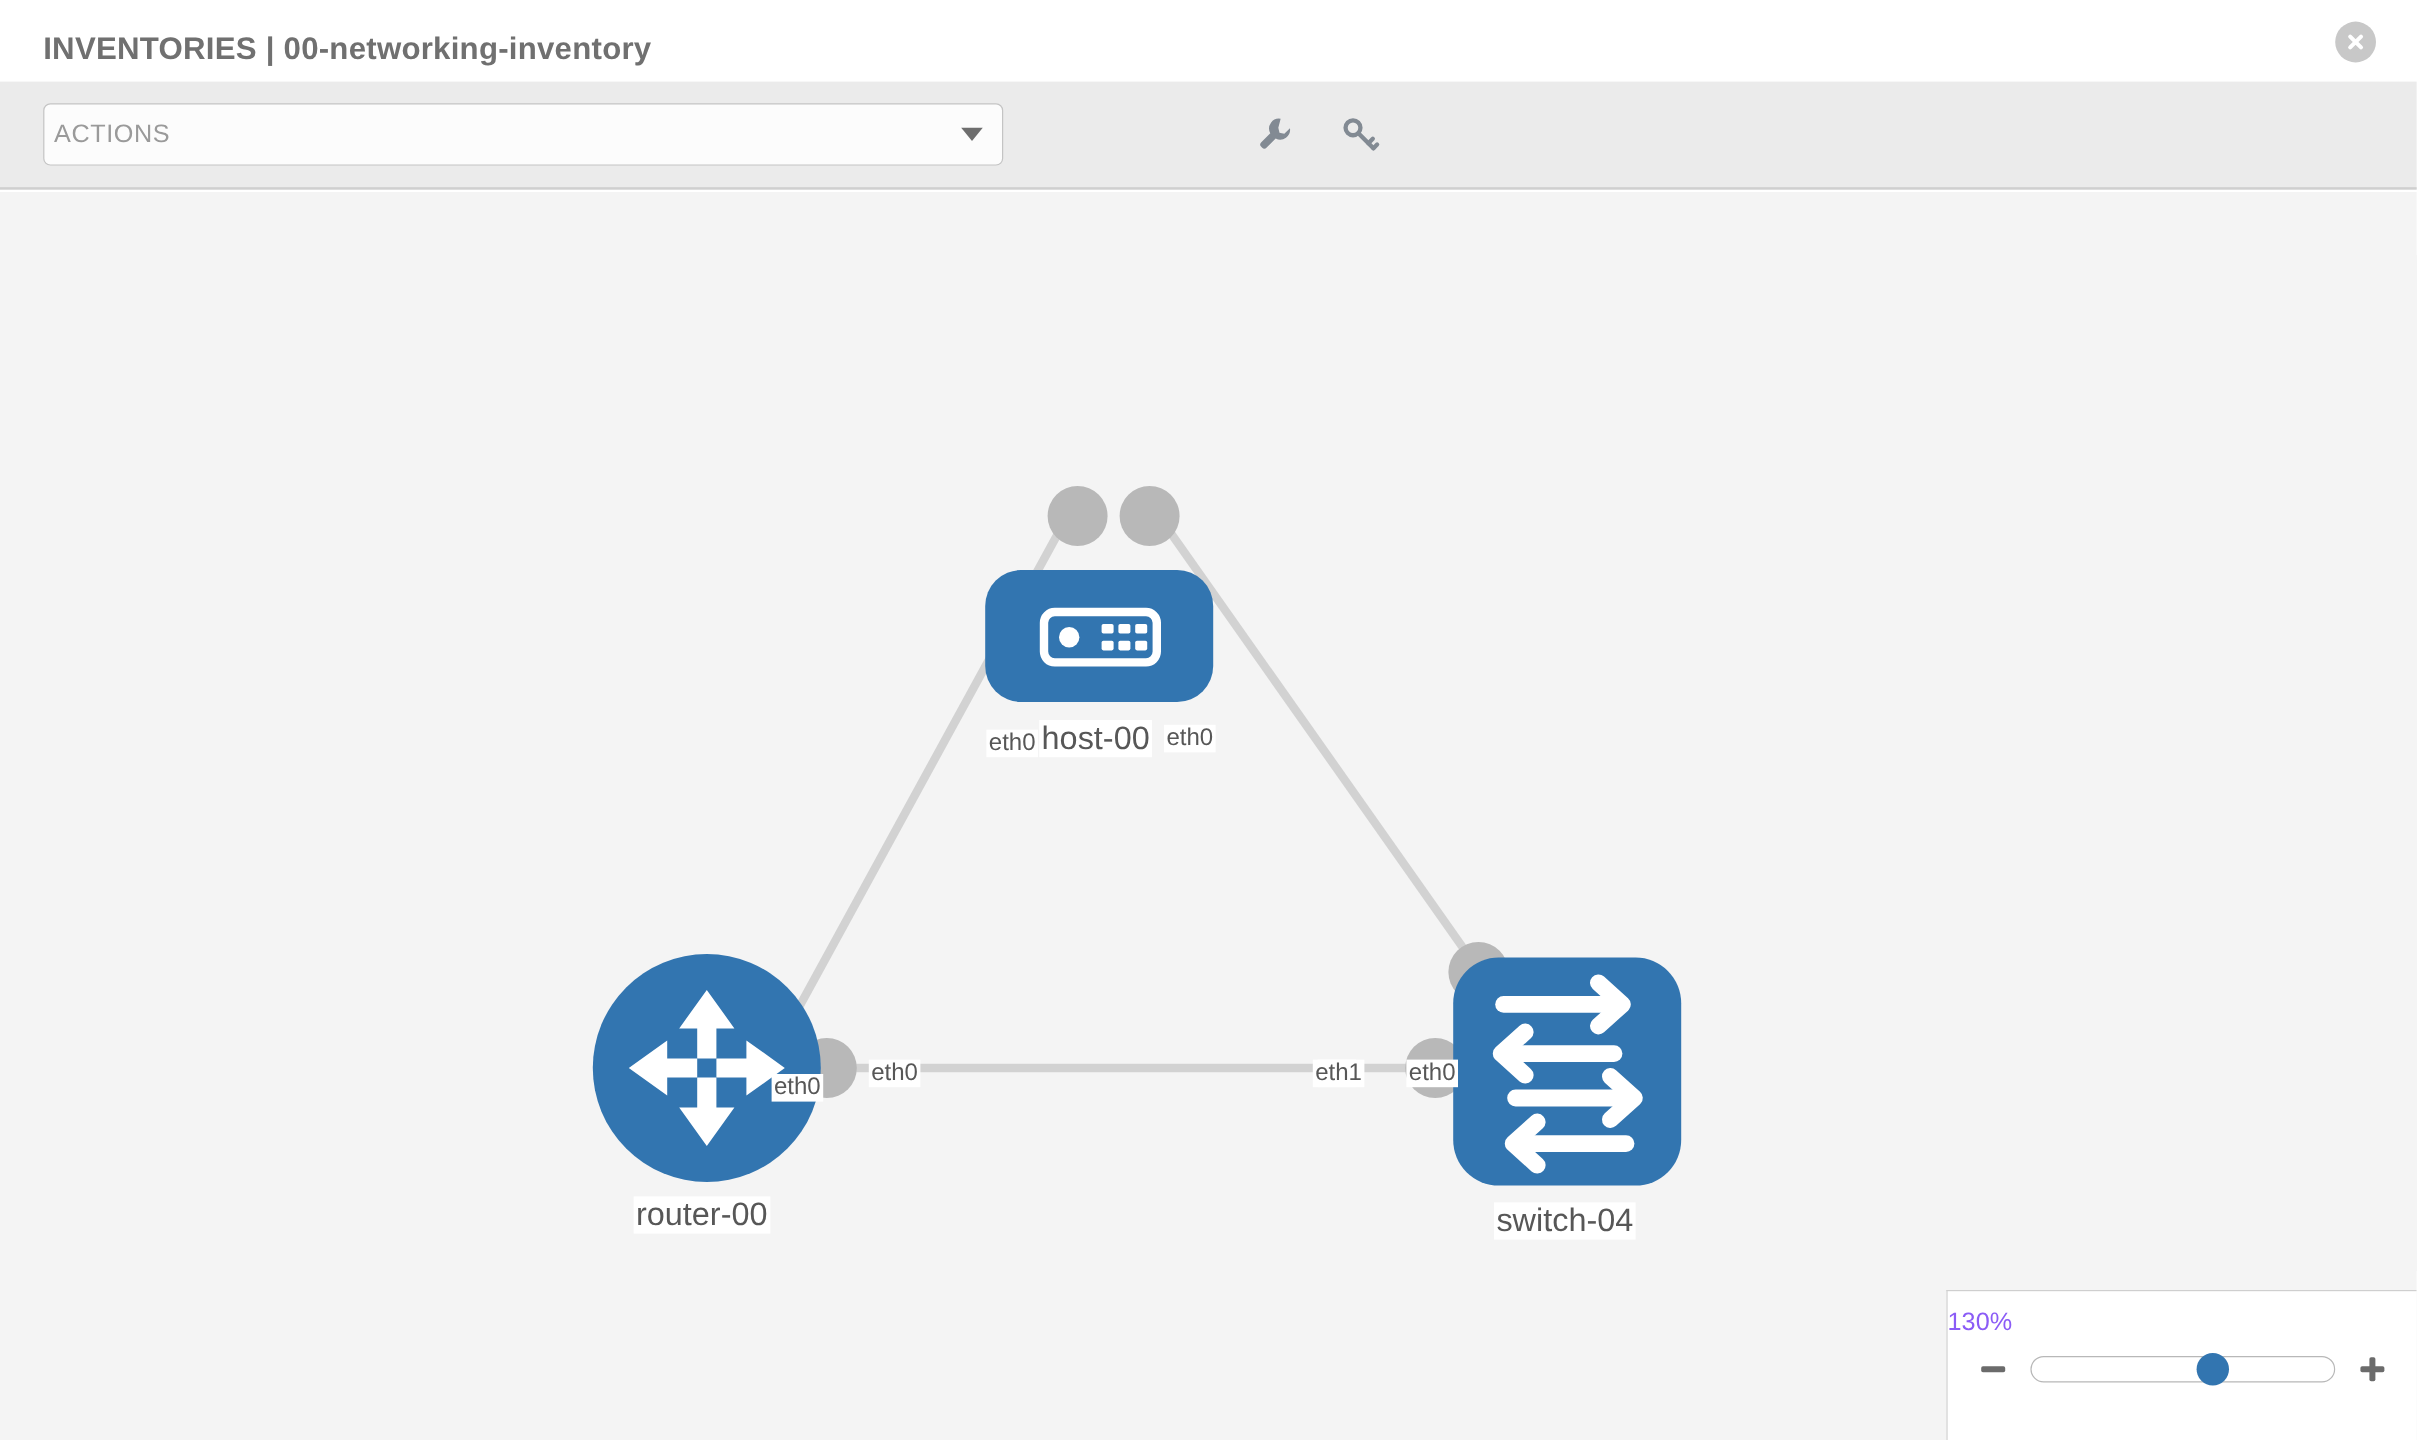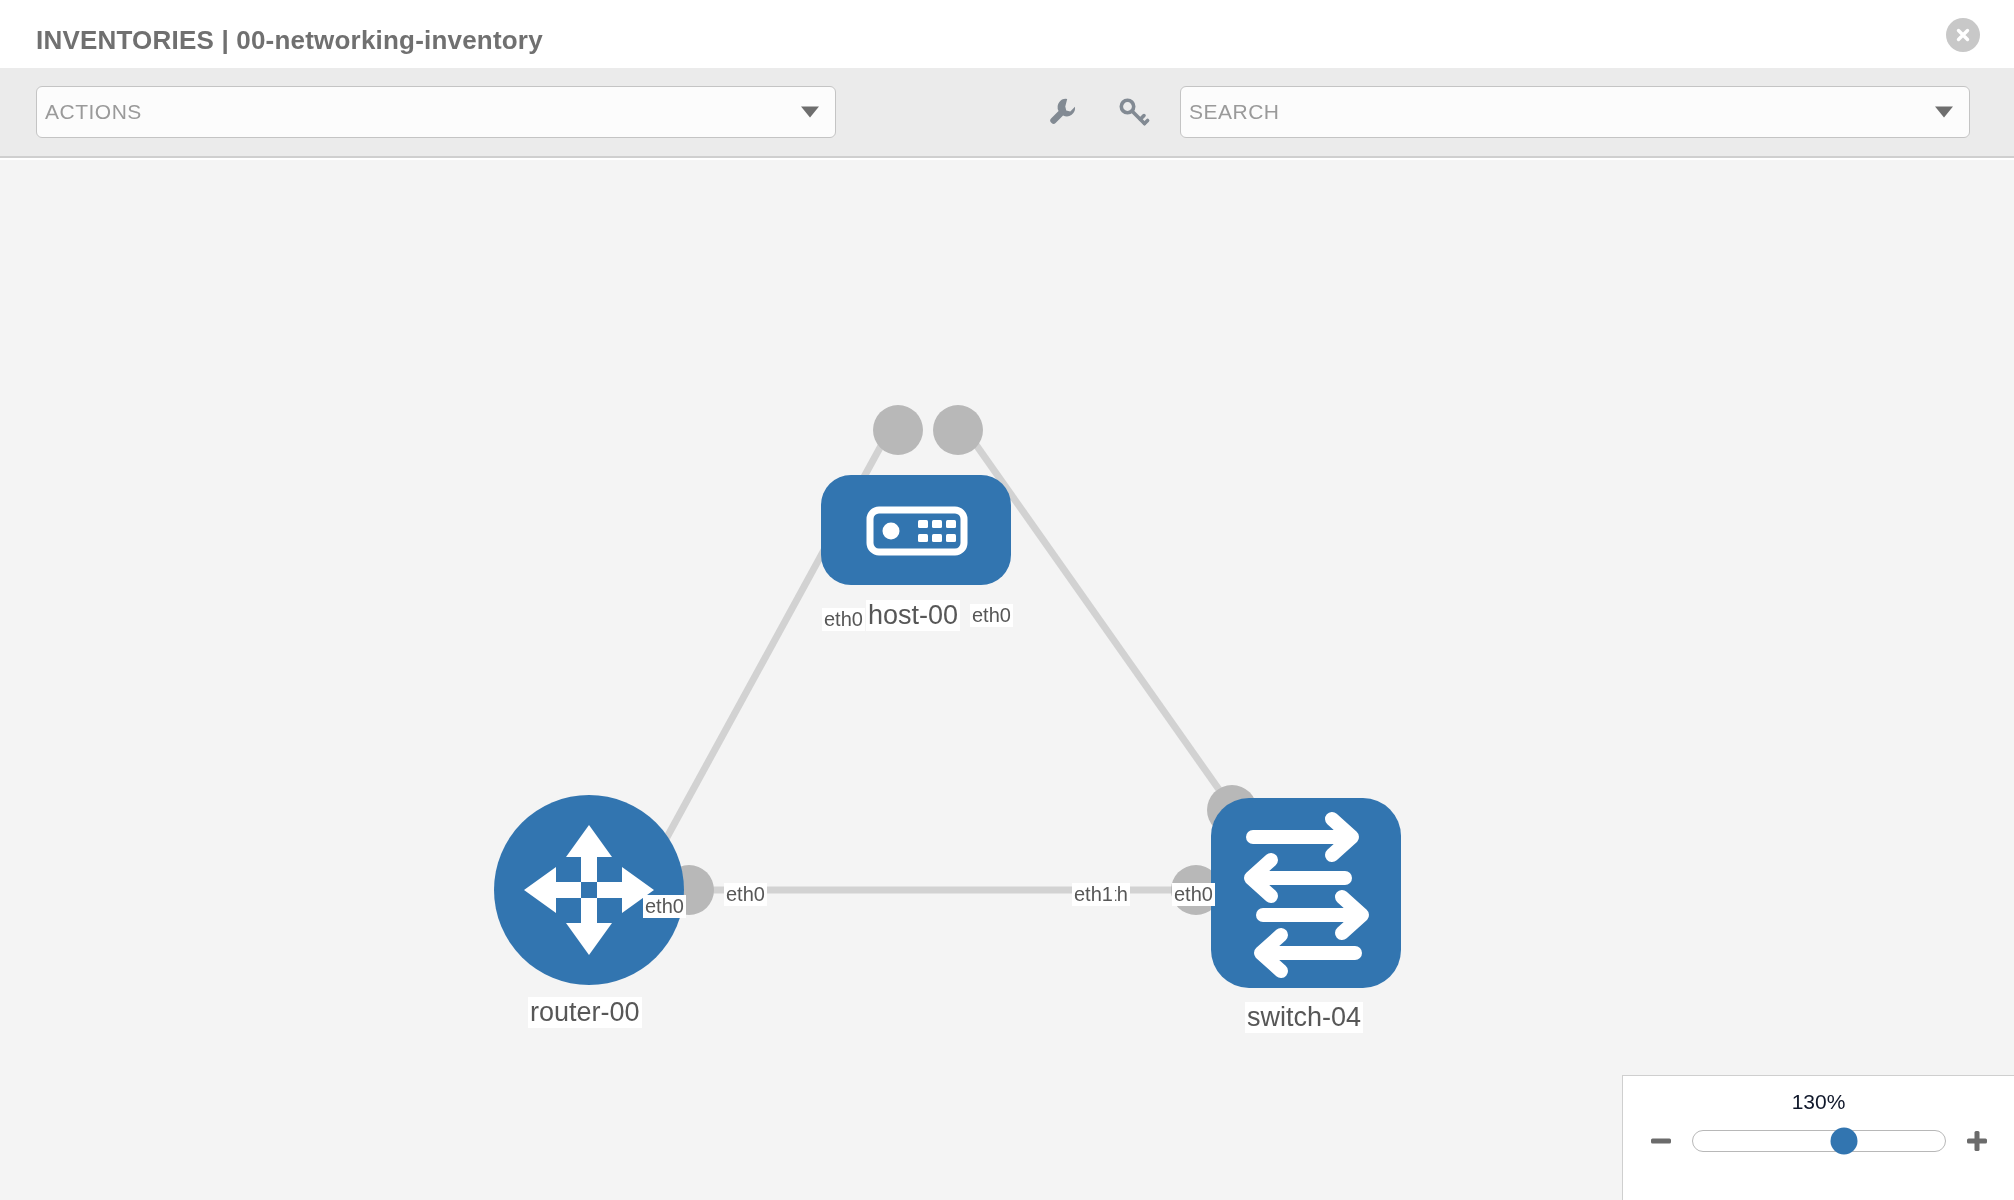--- a/index.html
+++ b/index.html
@@ -108,22 +108,22 @@
   
   .zoom-panel {
     position: absolute; right: 0; bottom: 0;
     width: 392px; height: 125px;
     background: #ffffff;
     border: 1px solid #cfcfcf;
     border-right: none; border-bottom: none;
   }
   .zoom-value {
     position: absolute; top: 14px; left: 0; width: 100%;
-    text-align: center;
-    font-size: 21px; color: #0f172a;
+    text-align: left;
+    font-size: 21px; color: #8b5cf6;
   }
   .zoom-row {
     position: absolute; top: 50px; left: 0; width: 100%;
     display: flex; align-items: center; justify-content: center;
     gap: 16px;
   }
   .zoom-minus, .zoom-plus {
     width: 30px; height: 30px;
     display: flex; align-items: center; justify-content: center;
     cursor: pointer; color: #6b6b6b;
@@ -175,24 +175,20 @@
       <svg width="36" height="36" viewBox="0 0 36 36">
         <g fill="none" stroke="#828a93" stroke-width="3.6" stroke-linecap="round">
           <circle cx="12.5" cy="12.5" r="6.2" fill="none"></circle>
           <path d="M17.2 17.2 L29.5 29.5"></path>
           <path d="M25.3 25.3 L29.0 21.6"></path>
           <path d="M29.5 29.5 L32.6 26.4"></path>
         </g>
       </svg>
     </div>
 
-    <div class="select-box" id="search-select">
-      <span class="sel-text">SEARCH</span>
-      <span class="caret"></span>
-    </div>
   </div>
 
   <div class="canvas">
 
     <svg class="topology-svg" width="2014" height="1040">
 
       <g>
         <line x1="660" y1="690" x2="894" y2="262" stroke="#d2d2d2" stroke-width="7"></line>
         <line x1="960" y1="262" x2="1232" y2="648" stroke="#d2d2d2" stroke-width="7"></line>
         <line x1="660" y1="730" x2="1215" y2="730" stroke="#d2d2d2" stroke-width="7"></line>
@@ -250,21 +246,21 @@
     <div class="node-label" style="left:866px; top:428px;">host-00</div>
     <div class="node-label" style="left:528px; top:825px;">router-00</div>
     <div class="node-label" style="left:1245px; top:830px;">switch-04</div>
 
     <div class="port-label" style="left:822px; top:448px;">eth0</div>
     <div class="port-label" style="left:970px; top:444px;">eth0</div>
     <div class="port-label" style="left:643px; top:735px;">eth0</div>
     <div class="port-label" style="left:1172px; top:723px;">eth0</div>
     <div class="port-label" style="left:724px; top:723px;">eth0</div>
     <div class="port-label" style="left:1098px; top:723px;">eth</div>
-    <div class="port-label" style="left:1072px; top:723px;">eth1</div>
+    <div class="port-label" style="left:1094px; top:723px;">eth1</div>
 
     <div class="zoom-panel">
       <div class="zoom-value">130%</div>
       <div class="zoom-row">
         <div class="zoom-minus">
           <svg width="26" height="26" viewBox="0 0 26 26">
             <rect x="3" y="10.5" width="20" height="5" rx="1.5" fill="#6b6b6b"></rect>
           </svg>
         </div>
         <div class="zoom-slider">

